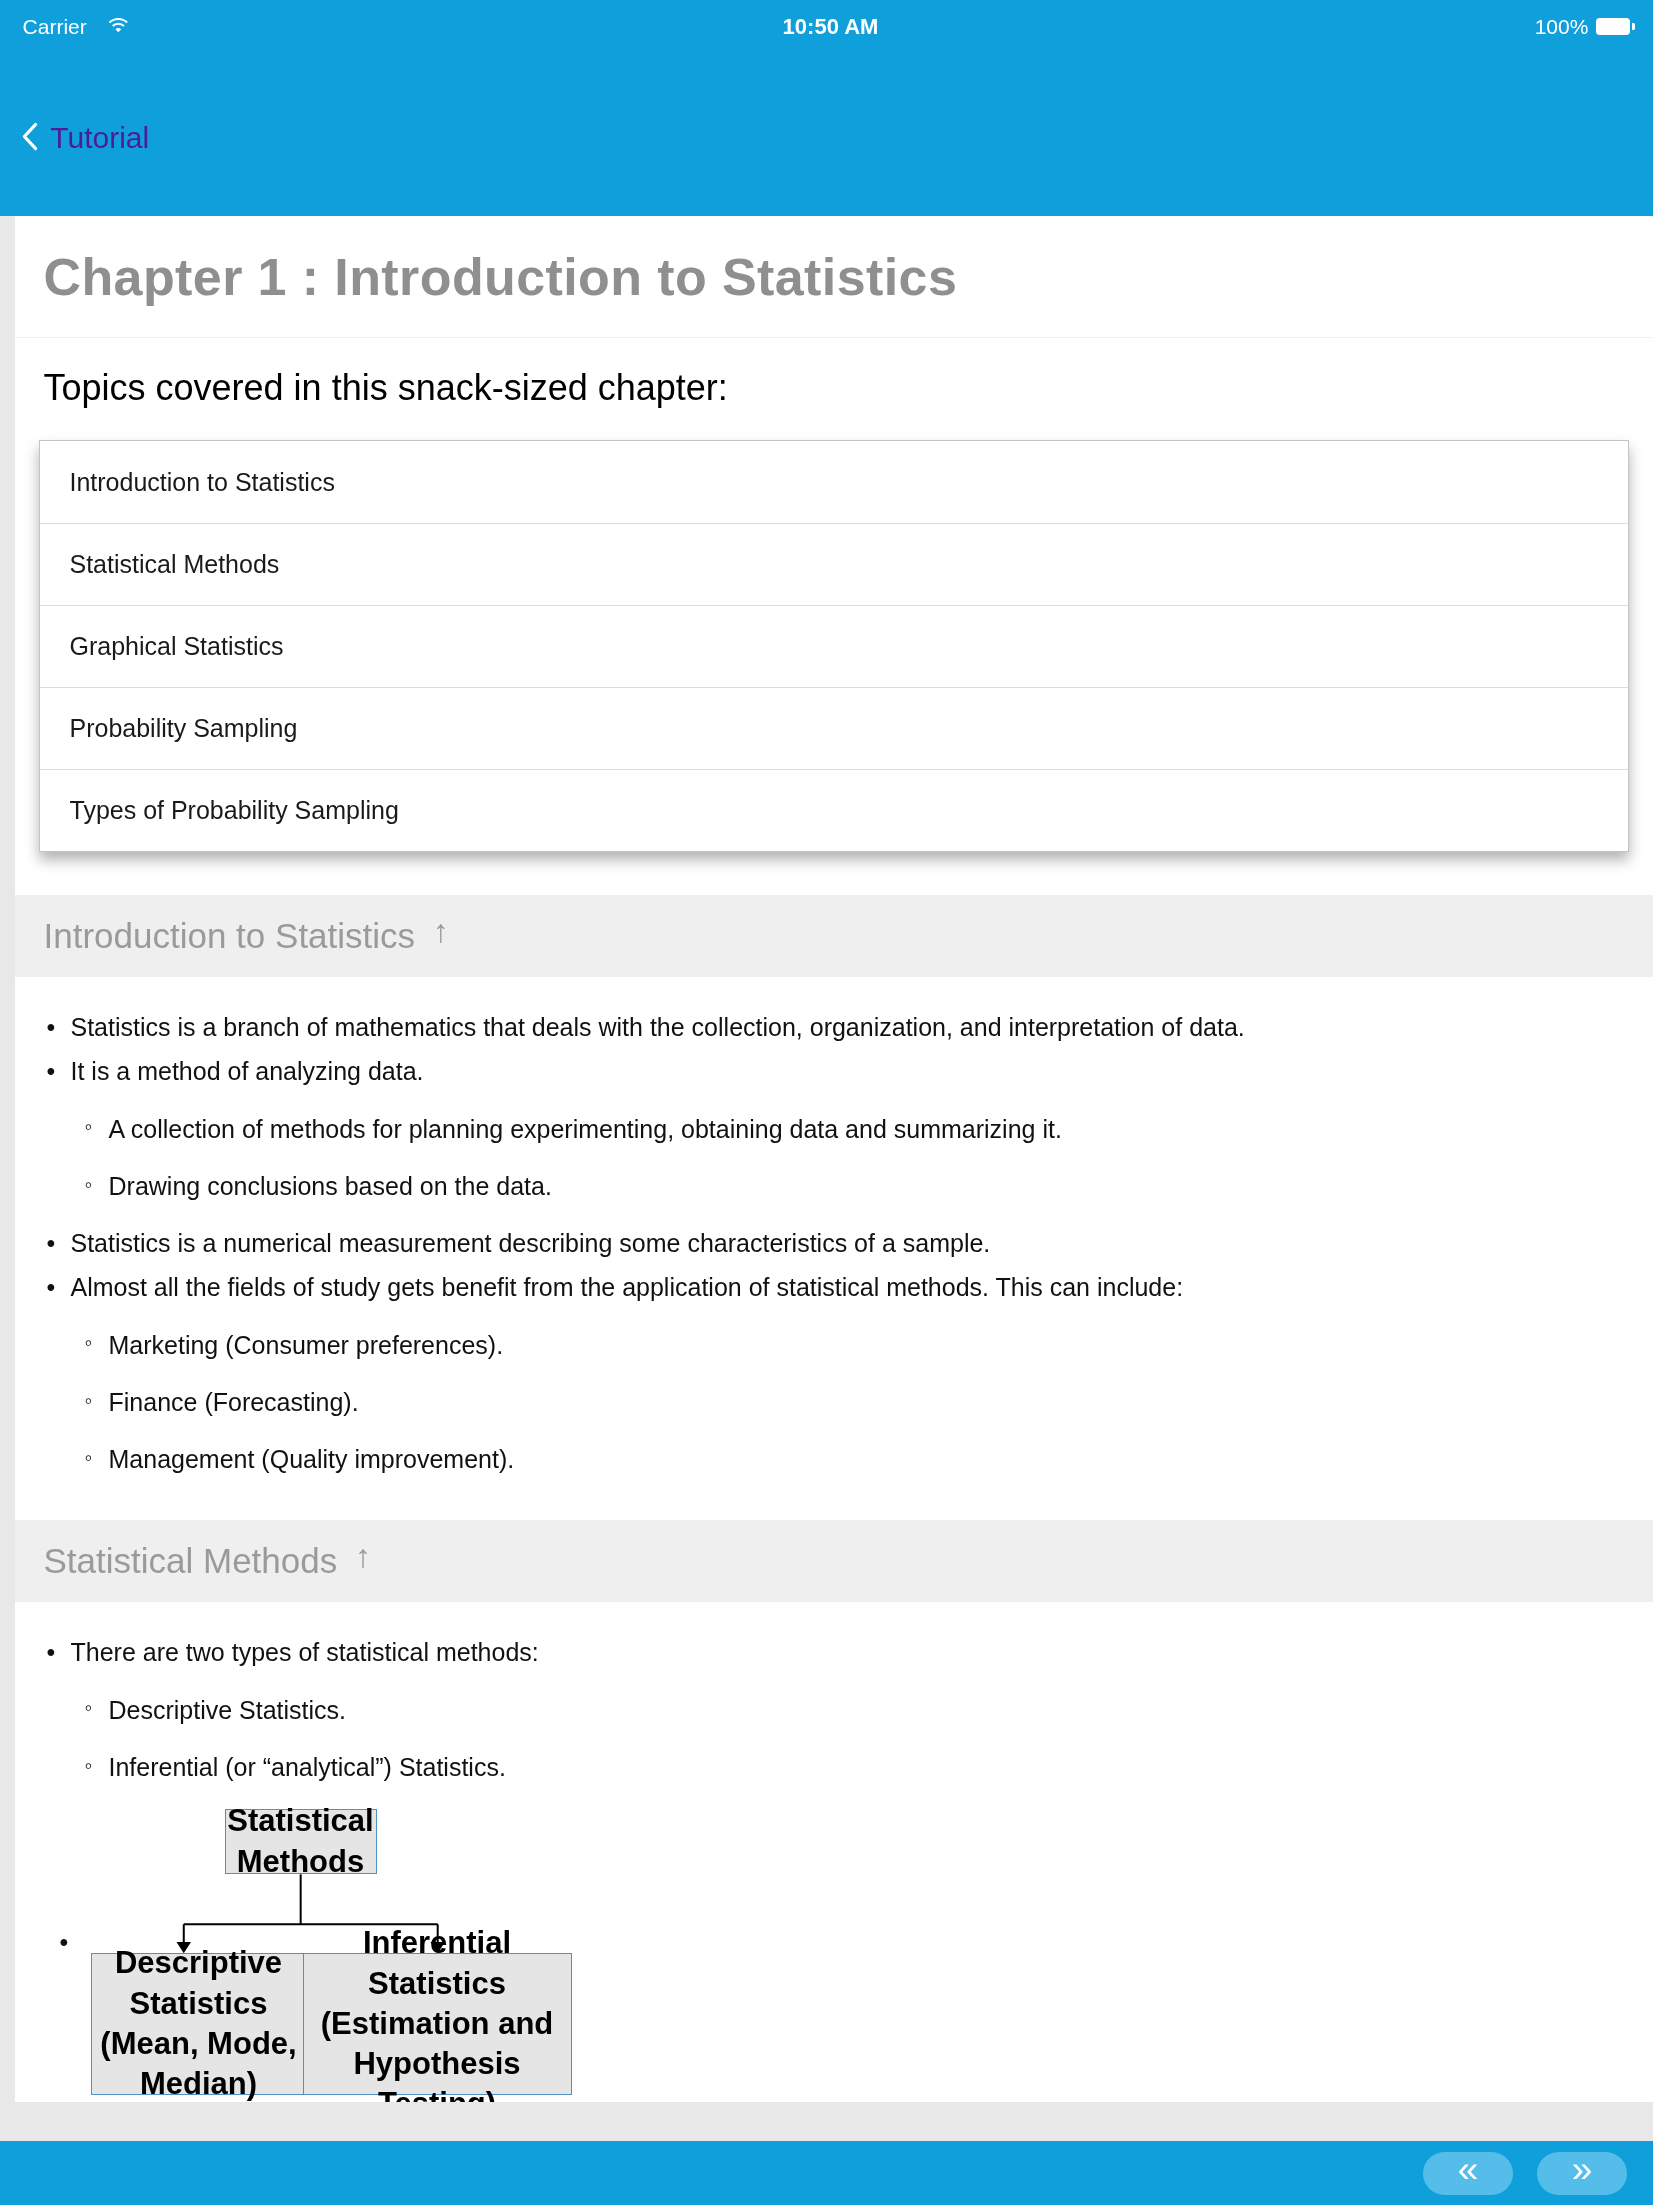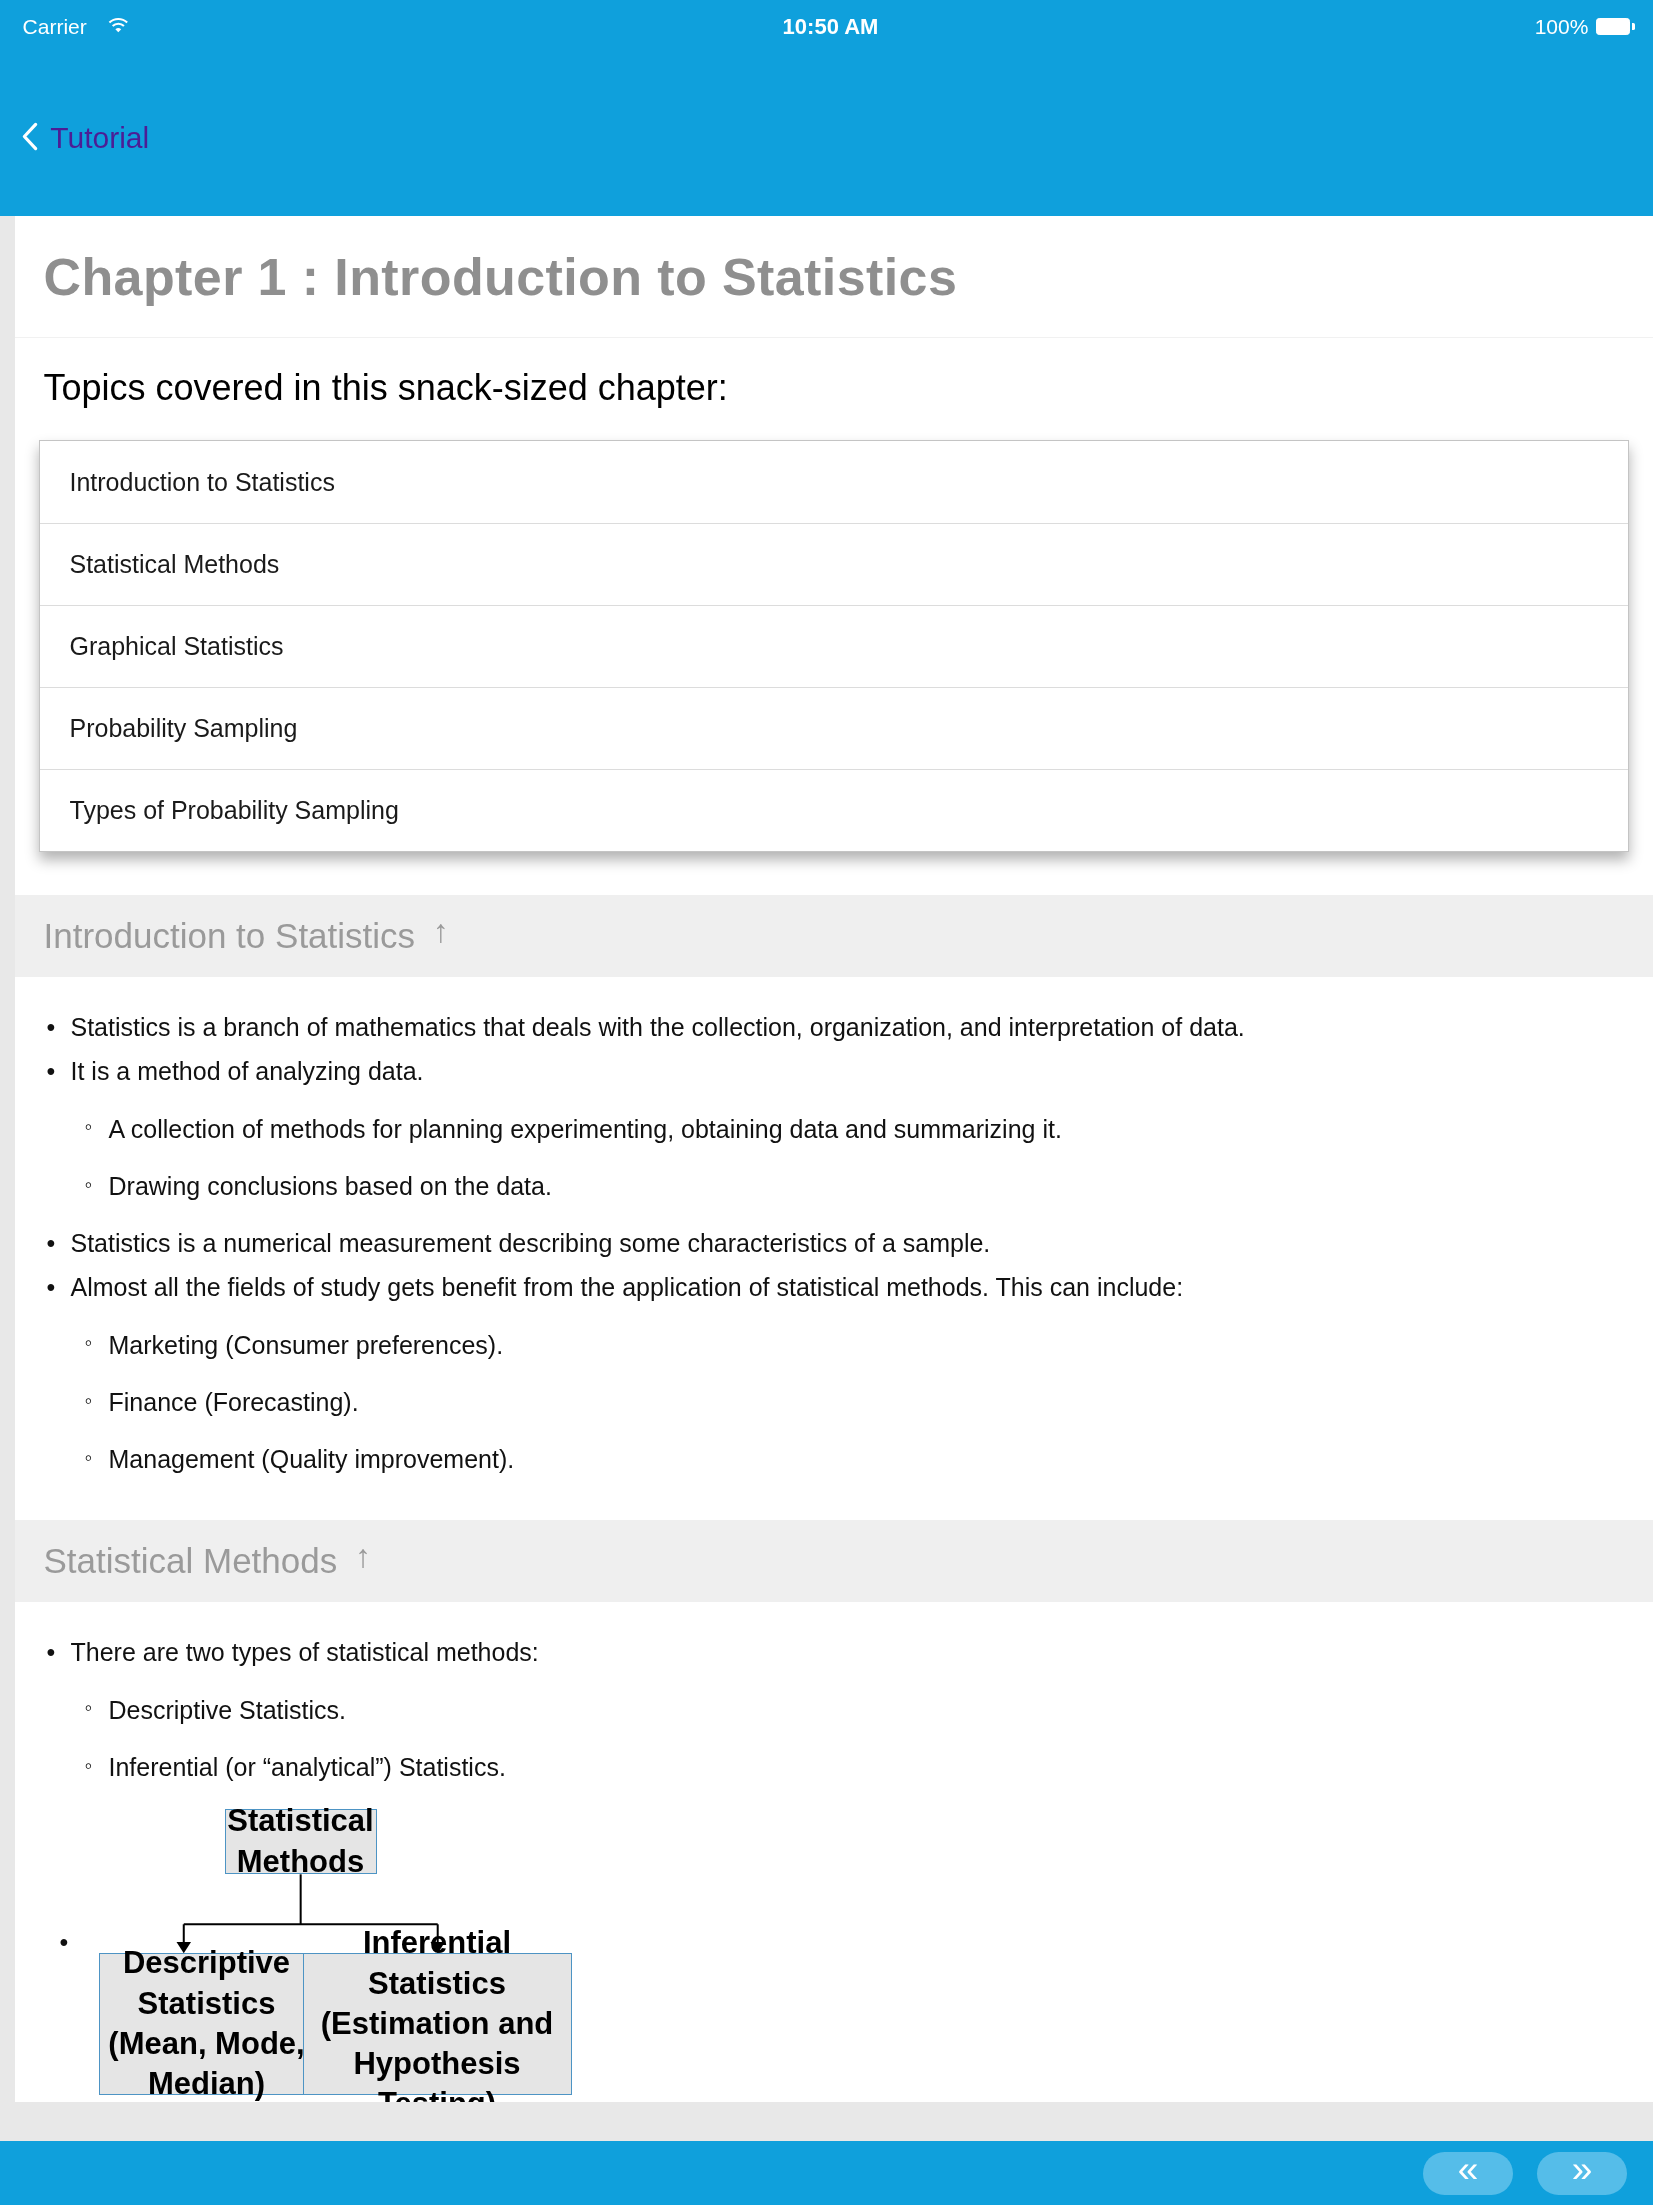--- a/index.html
+++ b/index.html
@@ -98,21 +98,21 @@
     position:absolute; left:-26px; top:119px; font-size:25px; color:#111;
   }
   .dg-box {
     position:absolute;
     background:#e5e5e5; border:1.6px solid #4d94c4;
     display:flex; align-items:center; justify-content:center;
     text-align:center; font-weight:bold; font-size:31px; line-height:1.3;
     white-space:pre-line; color:#000;
   }
   .dg-root  { left:139px; top:0;     width:152px; height:65px;  }
-  .dg-left  { left:13px;   top:144px; width:216px; height:142px; }
+  .dg-left  { left:5px;   top:144px; width:216px; height:142px; }
   .dg-right { left:217px; top:144px; width:269px; height:142px; }
   .dg-svg { position:absolute; left:0; top:0; width:597px; height:287px; }
 
   
   .footer {
     position:absolute; left:0; right:0; bottom:0; height:64px;
     background:#0fa0dc;
     display:flex; align-items:center; justify-content:flex-end;
     gap:24px; padding-right:26px;
   }

